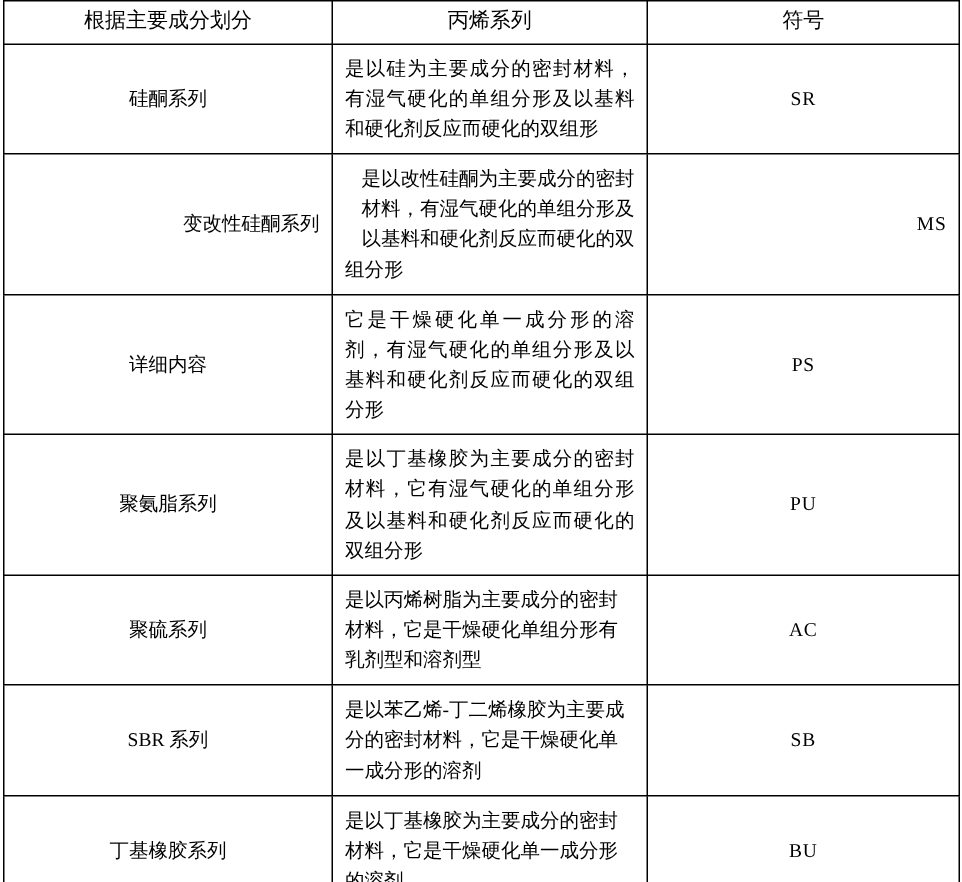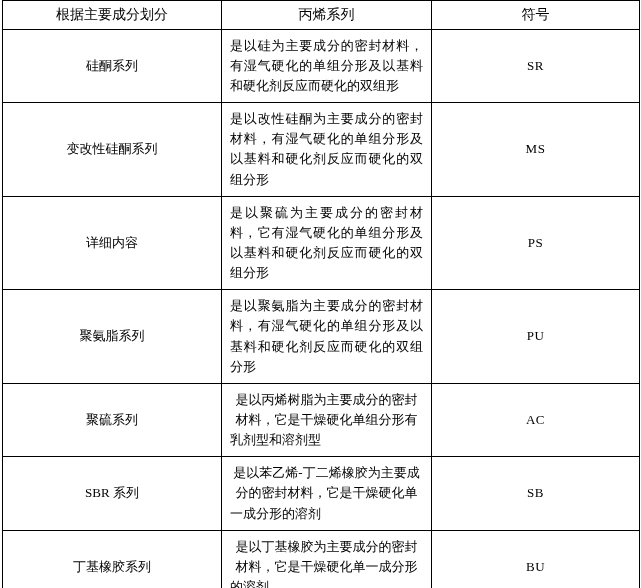--- a/index.html
+++ b/index.html
@@ -50,29 +50,29 @@
     text-align: center;
   }
   .cell-desc {
     text-align: justify;
     text-align-last: left;
     text-justify: inter-ideograph;
     padding-left: 12px;
     padding-right: 10px;
   }
   .cell-desc.tight {
-    text-align: center;
+    text-align: left;
   }
   .cell-sym {
     text-align: center;
     letter-spacing: 0.5px;
     font-family: Liberation Serif, serif;
   }
   .row-h1 td { height: 58px; }
-  .row-h2 td { height: 92px; }
+  .row-h2 td { height: 92px; text-align: right; }
   .row-h3 td { height: 80px; }
   .row-h4 td { height: 92px; }
   .row-h5 td { height: 70px; }
   .row-h6 td { height: 66px; }
   .row-h7 td { height: 70px; }
 </style>
 </head>
 <body>
 
 <div class="page">
@@ -95,26 +95,26 @@
         <td class="cell-desc">是以硅为主要成分的密封材料，有湿气硬化的单组分形及以基料和硬化剂反应而硬化的双组形</td>
         <td class="cell-sym">SR</td>
       </tr>
       <tr class="row-h2">
         <td class="cell-center">变改性硅酮系列</td>
         <td class="cell-desc">是以改性硅酮为主要成分的密封材料，有湿气硬化的单组分形及以基料和硬化剂反应而硬化的双组分形</td>
         <td class="cell-sym">MS</td>
       </tr>
       <tr class="row-h3">
         <td class="cell-center">详细内容</td>
-        <td class="cell-desc">是以聚硫为主要成分的密封材料，它有湿气硬化的单组分形及以基料和硬化剂反应而硬化的双组分形</td>
+        <td class="cell-desc">它是干燥硬化单一成分形的溶剂，有湿气硬化的单组分形及以基料和硬化剂反应而硬化的双组分形</td>
         <td class="cell-sym">PS</td>
       </tr>
       <tr class="row-h4">
         <td class="cell-center">聚氨脂系列</td>
-        <td class="cell-desc">是以聚氨脂为主要成分的密封材料，有湿气硬化的单组分形及以基料和硬化剂反应而硬化的双组分形</td>
+        <td class="cell-desc">是以丁基橡胶为主要成分的密封材料，它有湿气硬化的单组分形及以基料和硬化剂反应而硬化的双组分形</td>
         <td class="cell-sym">PU</td>
       </tr>
       <tr class="row-h5">
         <td class="cell-center">聚硫系列</td>
         <td class="cell-desc tight">是以丙烯树脂为主要成分的密封材料，它是干燥硬化单组分形有乳剂型和溶剂型</td>
         <td class="cell-sym">AC</td>
       </tr>
       <tr class="row-h6">
         <td class="cell-center">SBR 系列</td>
         <td class="cell-desc tight">是以苯乙烯-丁二烯橡胶为主要成分的密封材料，它是干燥硬化单一成分形的溶剂</td>

